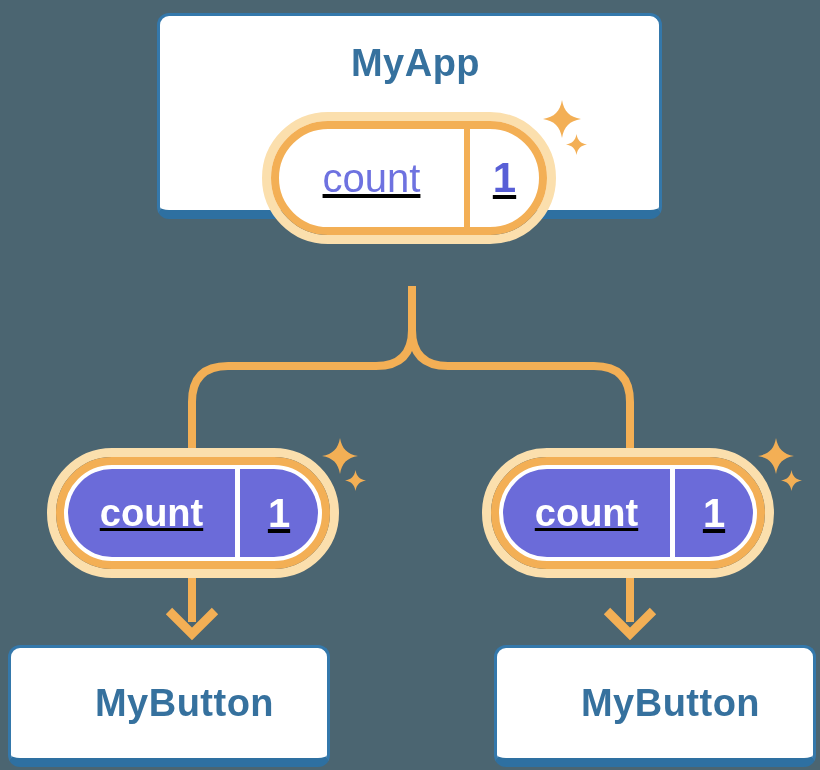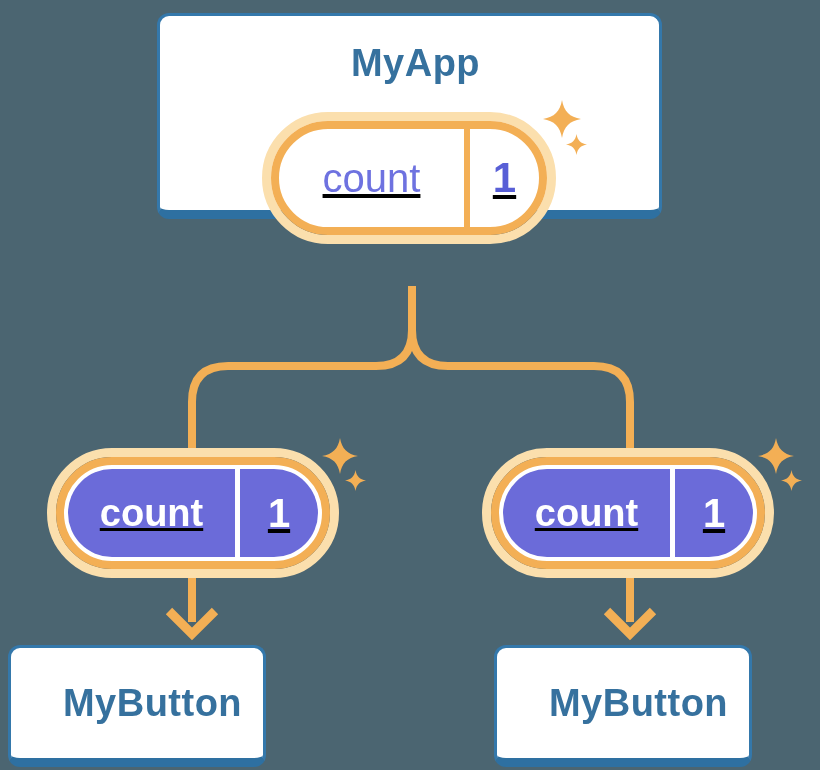--- a/index.html
+++ b/index.html
@@ -27,21 +27,21 @@
     border-bottom:9px solid var(--card-edge);
     box-sizing:border-box;z-index:2;
   }
   .root-card{left:157px;top:13px;width:505px;height:206px;border-radius:12px;padding-left:12px;}
   .card-title{
     text-align:center;color:var(--blue-text);
     font-size:38px;font-weight:600;letter-spacing:0.5px;
   }
   .root-card .card-title{margin-top:26px;}
   .child-card{
-    width:258px;height:122px;border-radius:12px;
+    width:322px;height:122px;border-radius:12px;
     display:flex;align-items:center;justify-content:center;padding-left:31px;
   }
   .child-card-left{left:8px;top:645px;}
   .child-card-right{left:494px;top:645px;}
 
   
   .pill{
     box-sizing:border-box;border:9px solid var(--pale-amber);
     border-radius:70px;z-index:3;position:absolute;
   }

